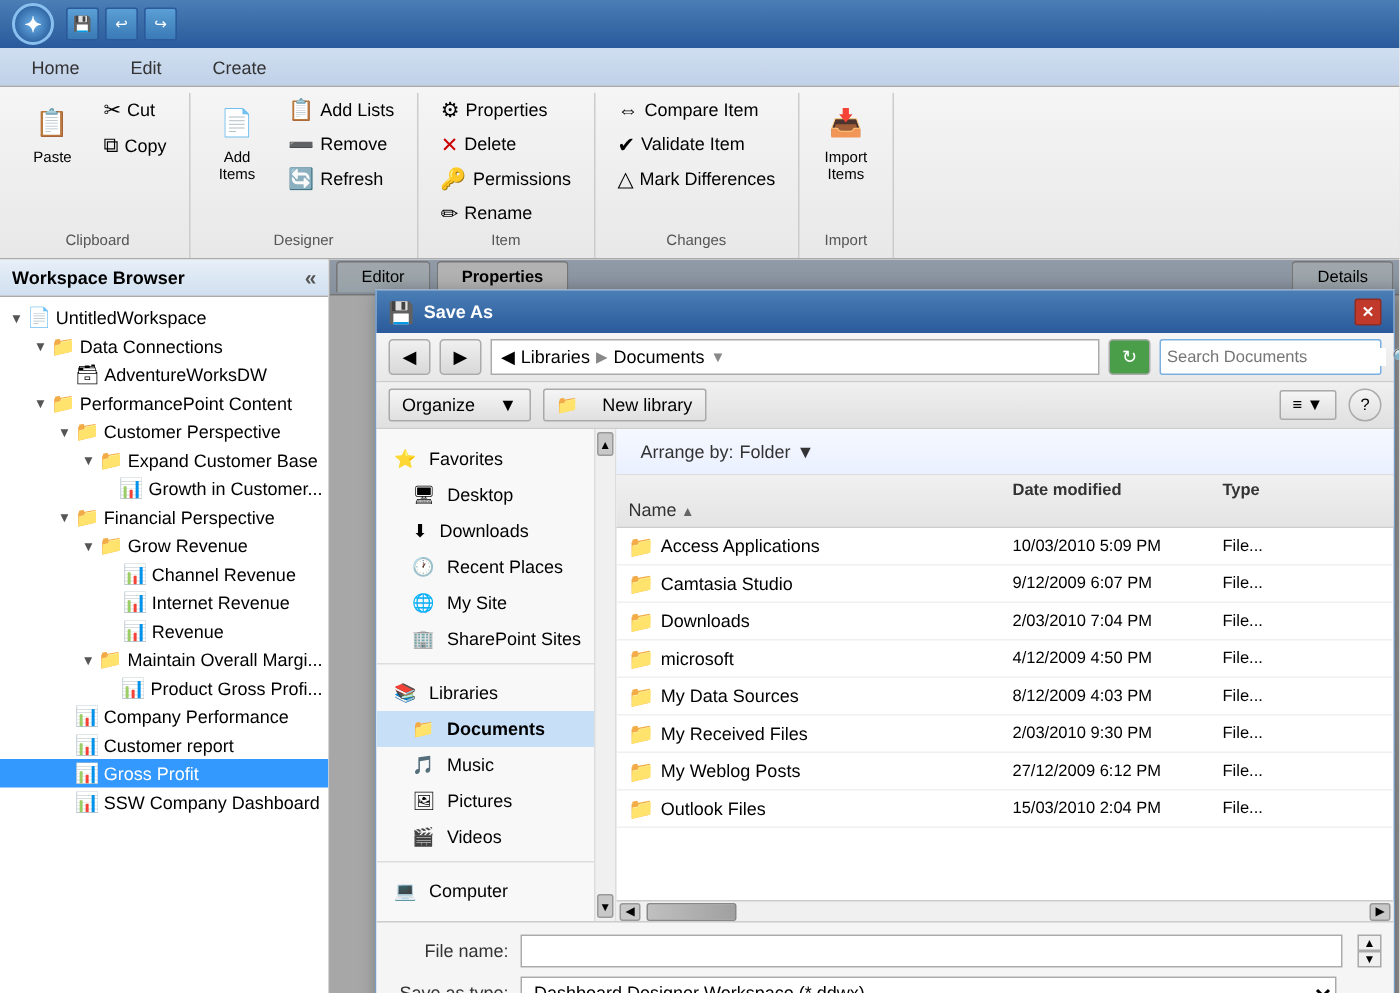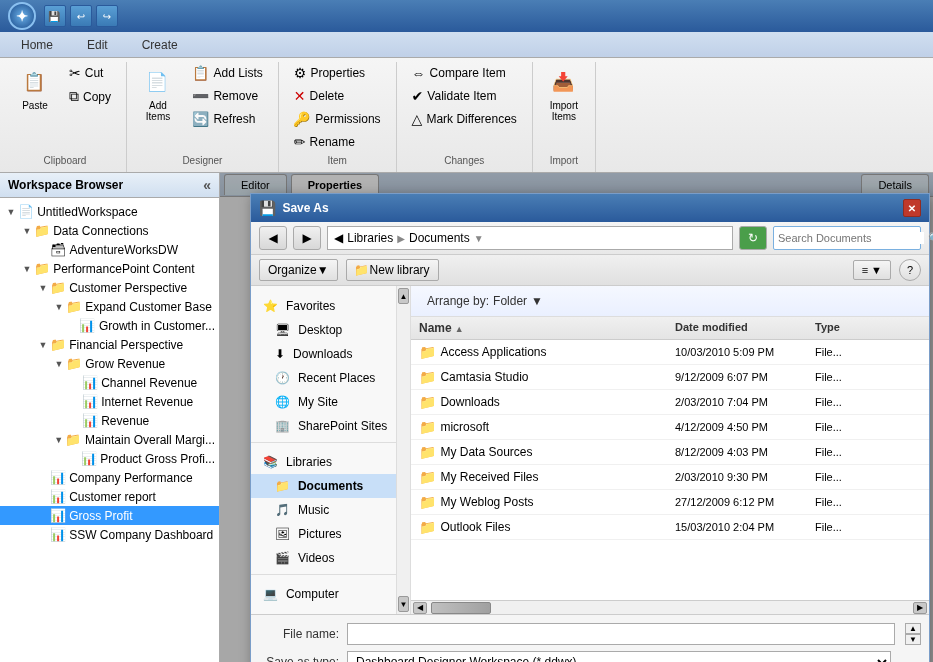--- a/index.html
+++ b/index.html
@@ -294,21 +294,21 @@
       align-items: center;
       gap: 8px;
     }
     .action-btn {
       background: linear-gradient(to bottom, #f5f5f5, #e0e0e0);
       border: 1px solid #aaa;
       border-radius: 2px;
       padding: 3px 8px;
       cursor: pointer;
       font-size: 11px;
-      display: flex; align-items: center; gap: 0;
+      display: flex; align-items: center; gap: 16px;
     }
 
     
     .file-body {
       display: flex;
       flex: 1;
       min-height: 320px;
     }
 
     
@@ -349,21 +349,21 @@
     .files-header-sub { font-size: 11px; color: #666; margin-top: 2px; }
     .arrange-by { font-size: 11px; color: #333; display: flex; align-items: center; gap: 4px; justify-content: center; }
 
     
     .file-list-header {
       display: flex;
       background: linear-gradient(to bottom, #f0f0f0, #e4e4e4);
       border-bottom: 1px solid #ccc;
       padding: 2px 0;
     }
-    .file-col-name { width: 260px; padding: 2px 8px; font-size: 11px; font-weight: bold; color: #333; }
+    .file-col-name { width: 260px; padding: 2px 8px; font-size: 11px; font-weight: normal; color: #333; margin-top: 12px; }
     .file-col-date { width: 140px; padding: 2px 4px; font-size: 11px; font-weight: bold; color: #333; }
     .file-col-type { flex: 1; padding: 2px 4px; font-size: 11px; font-weight: bold; color: #333; }
     .file-list { overflow-y: auto; flex: 1; }
     .file-row {
       display: flex;
       align-items: center;
       padding: 2px 0;
       cursor: pointer;
       border-bottom: 1px solid #f0f0f0;
     }

